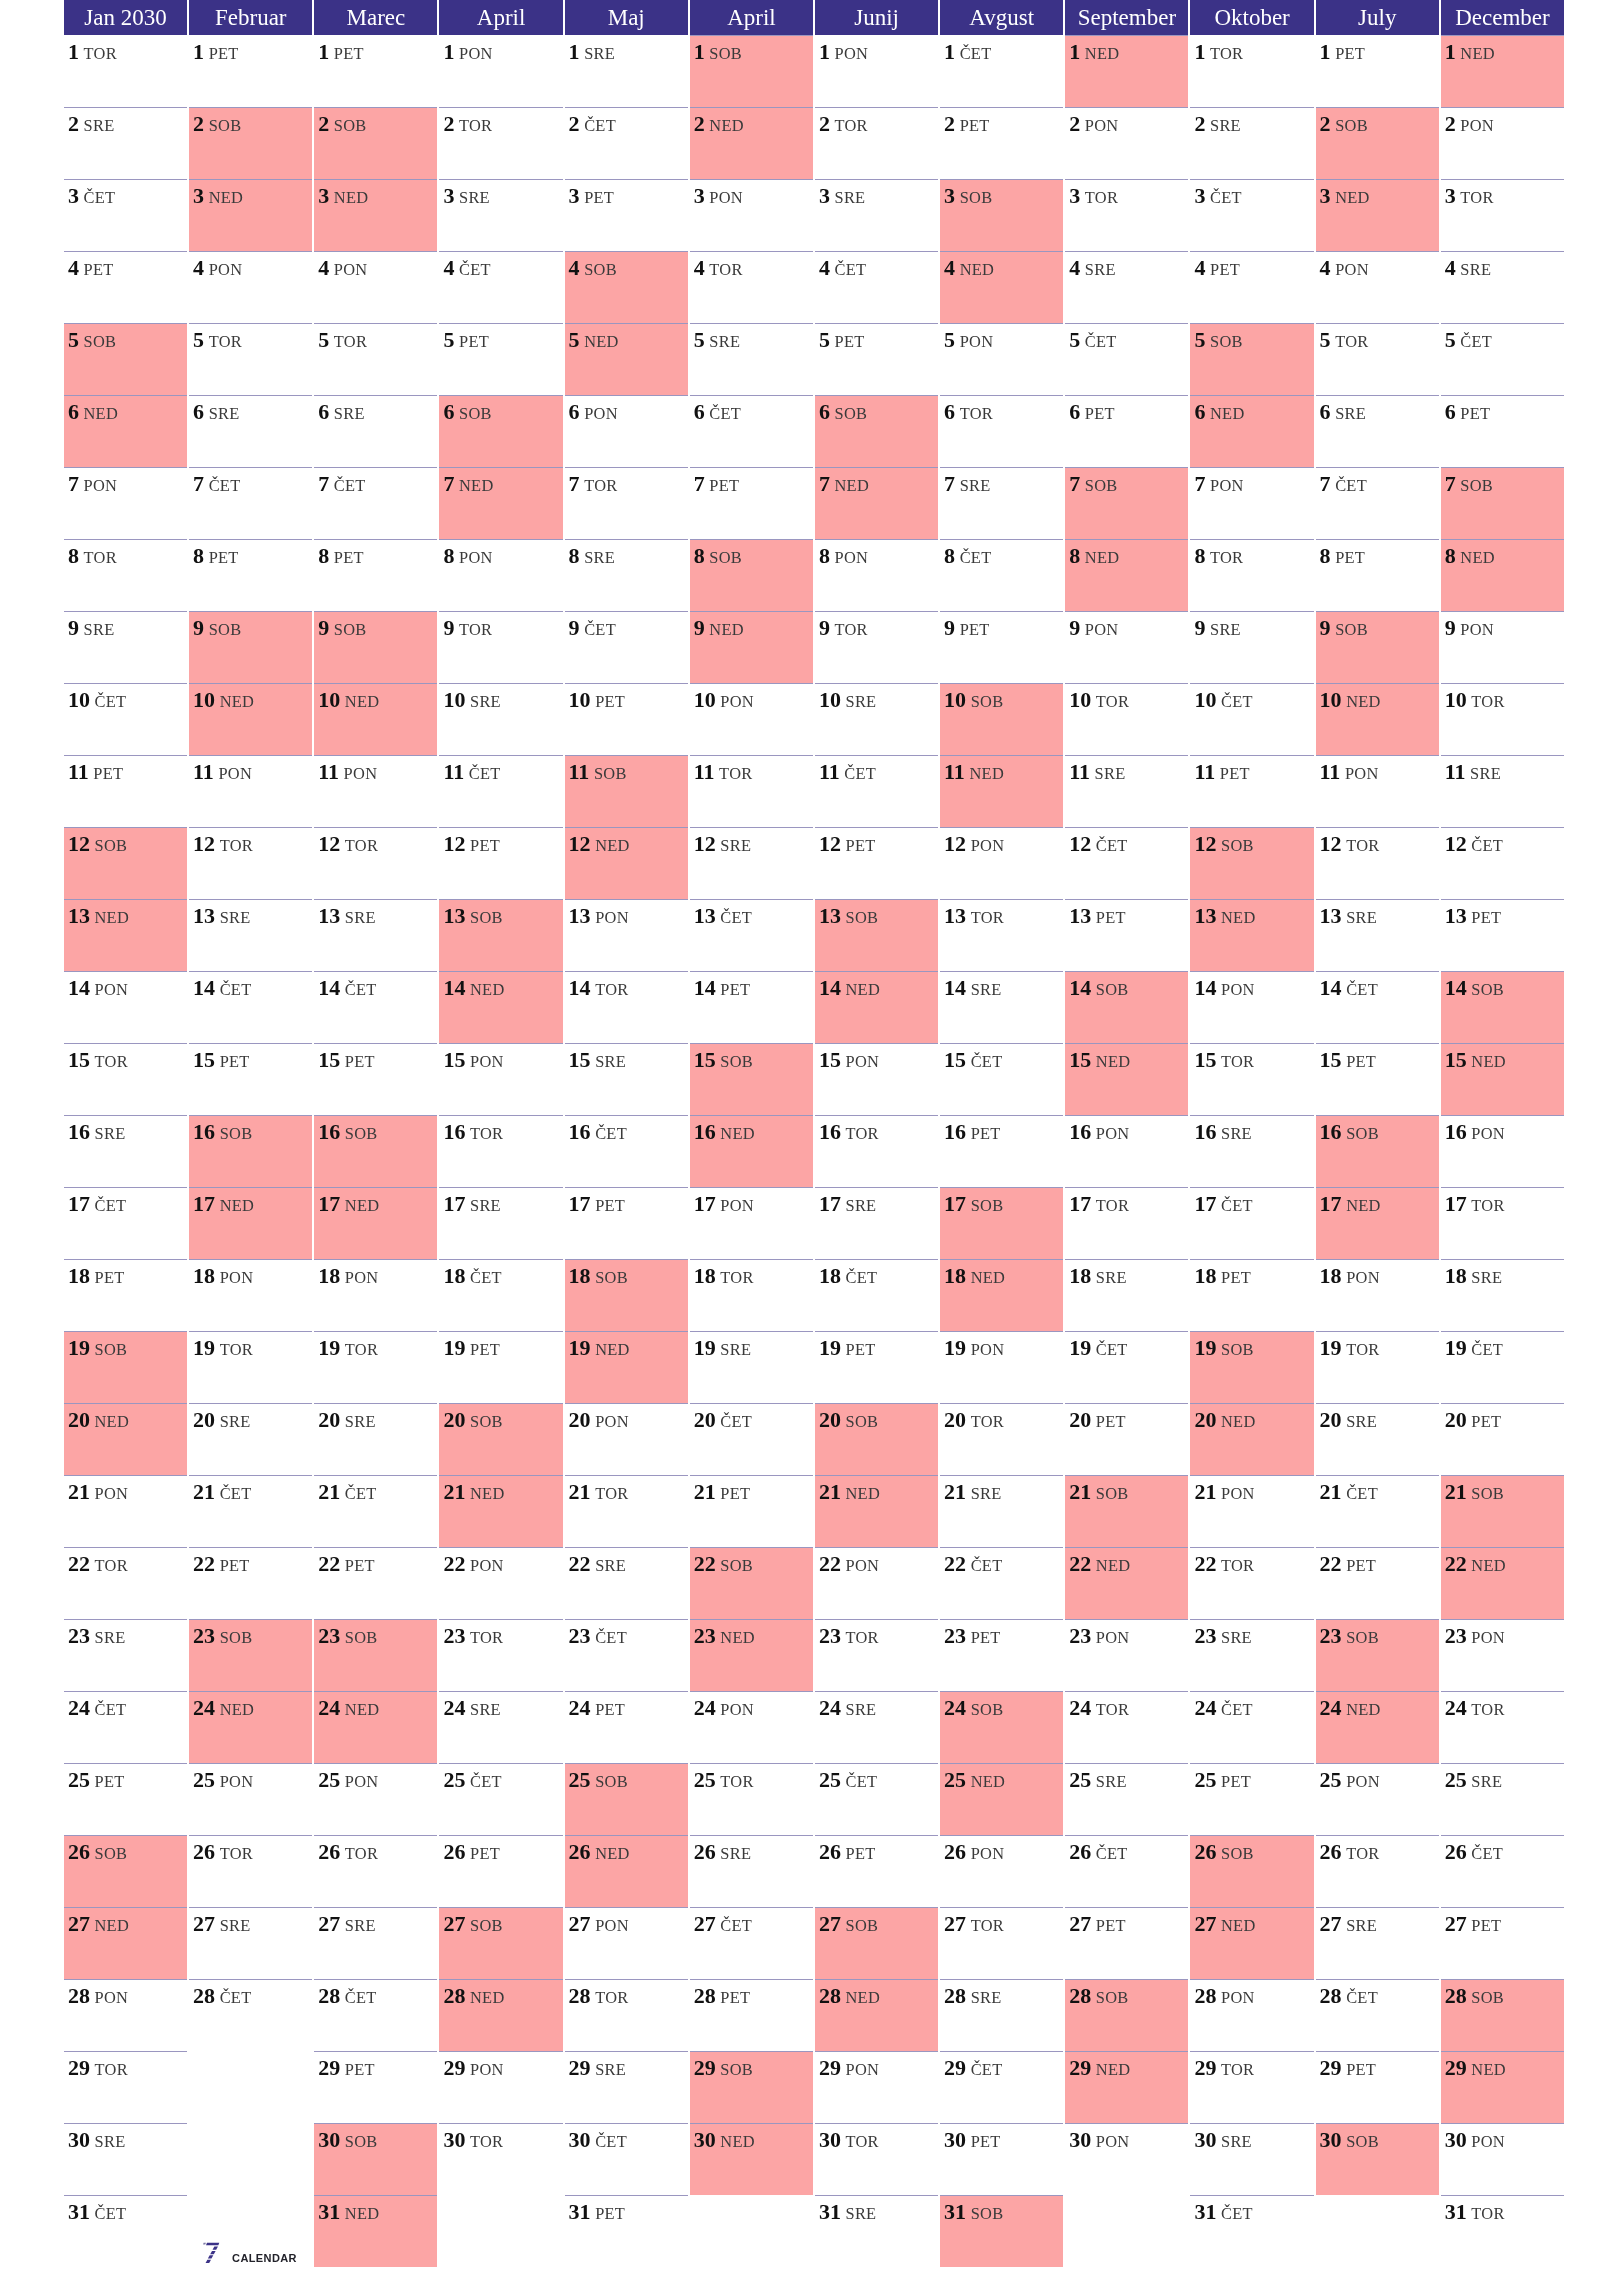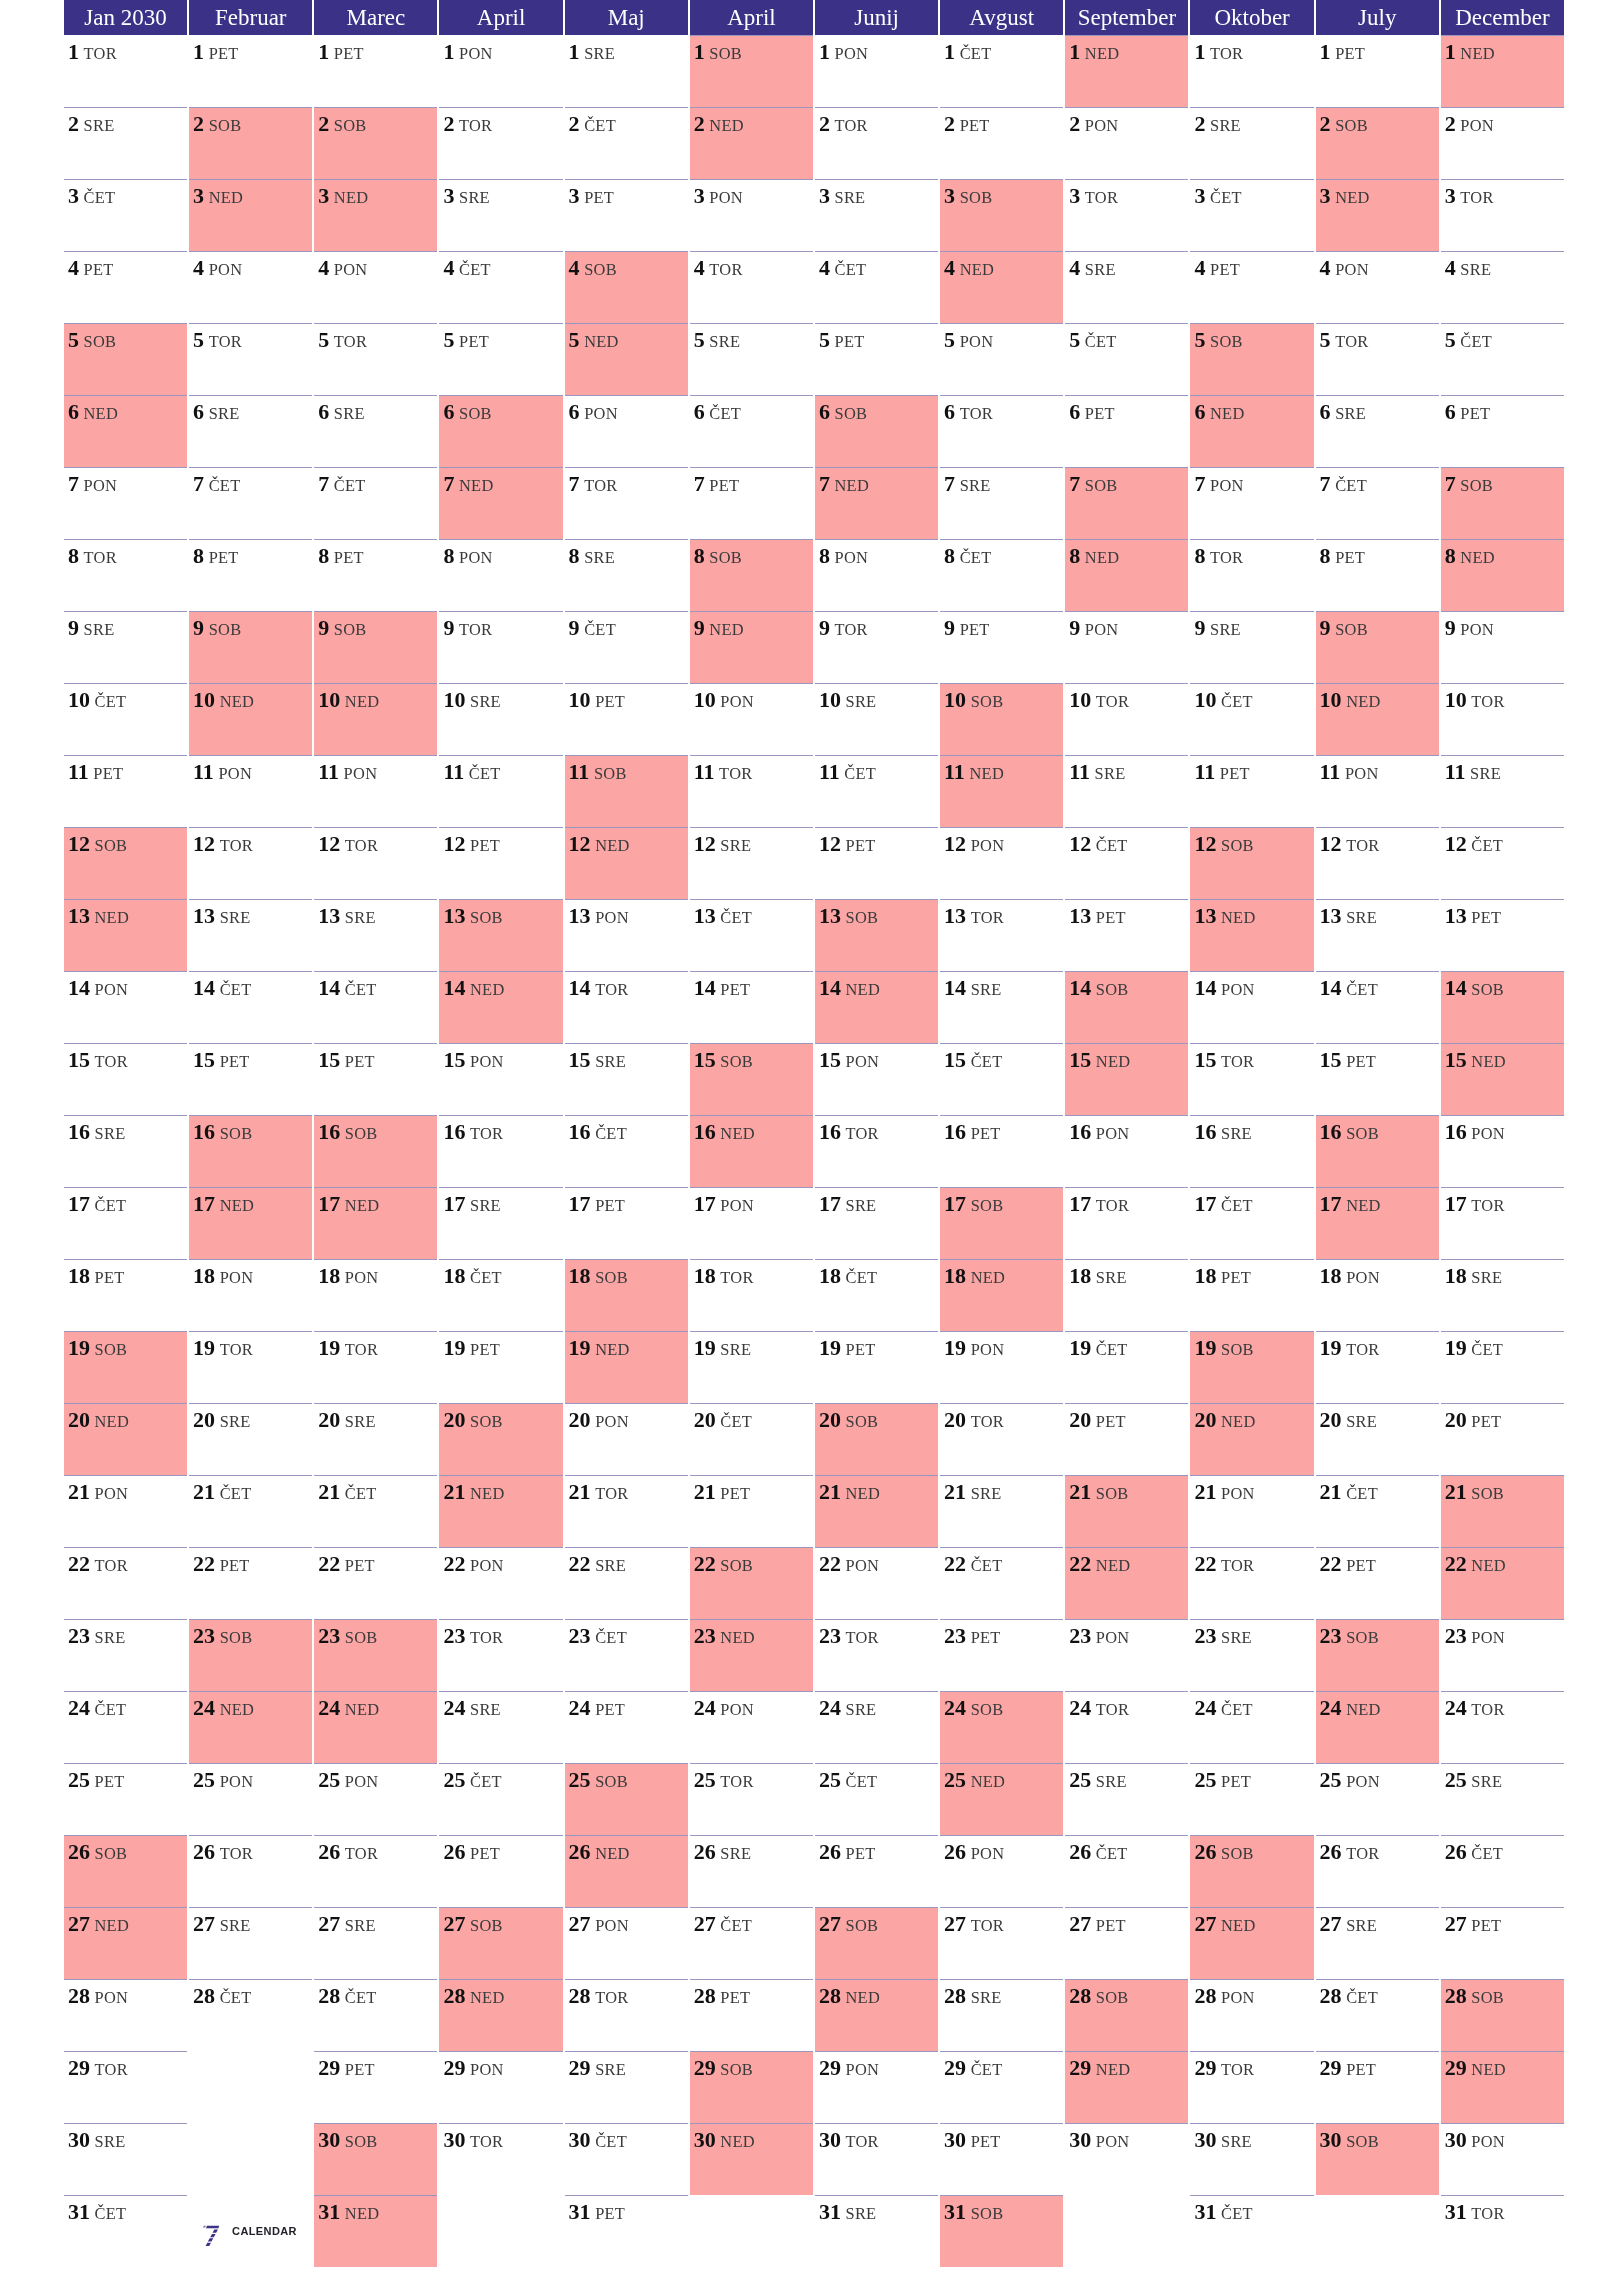--- a/index.html
+++ b/index.html
@@ -79,21 +79,21 @@
     letter-spacing:0.3px;
   }
   
   .logo{
     position:absolute;
     left:188px;
     top:2225px;
     width:124px;
     height:39px;
     display:flex;
-    align-items:flex-start;
+    align-items:flex-end;
     justify-content:center;
     gap:12px;
   }
   .logo-mark{
     position:relative;
     width:17px;height:22px;
     display:inline-block;
   }
   .logo-word{
     font-family:"Liberation Sans","DejaVu Sans",sans-serif;

